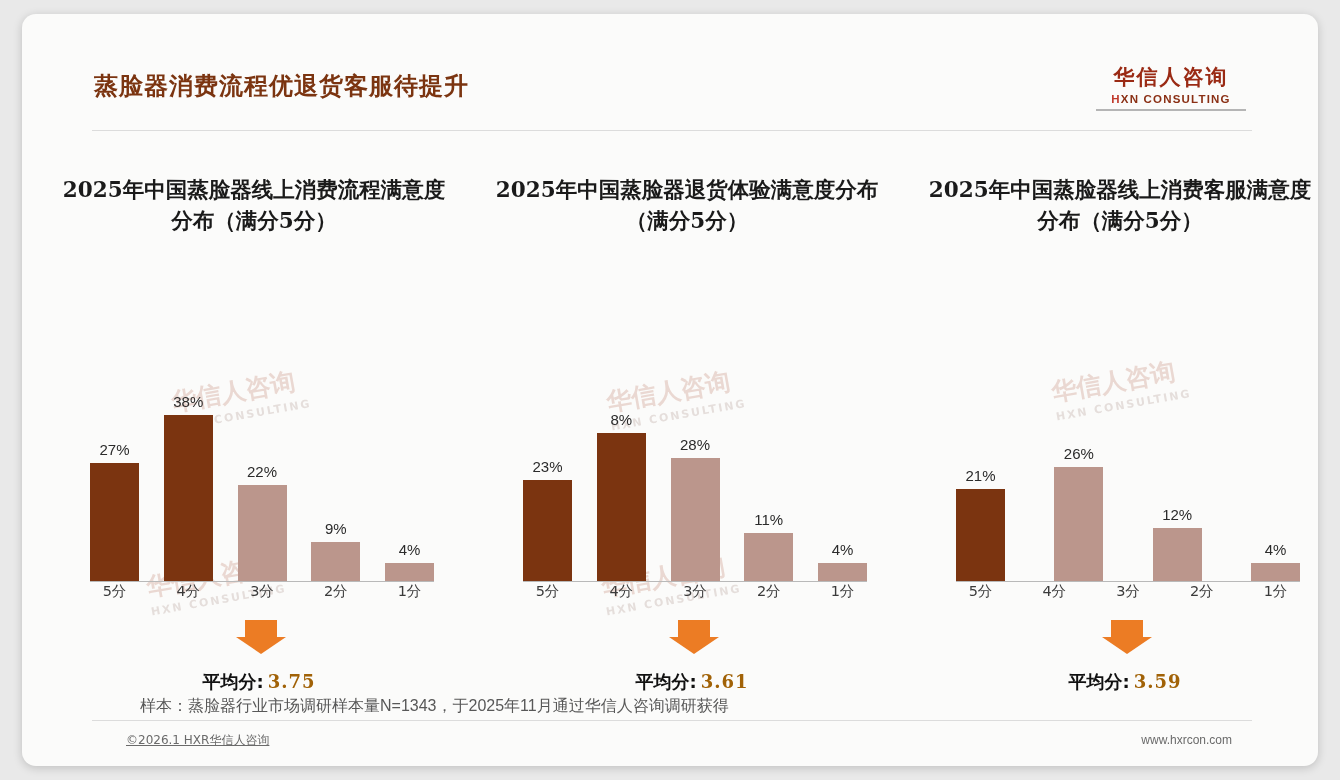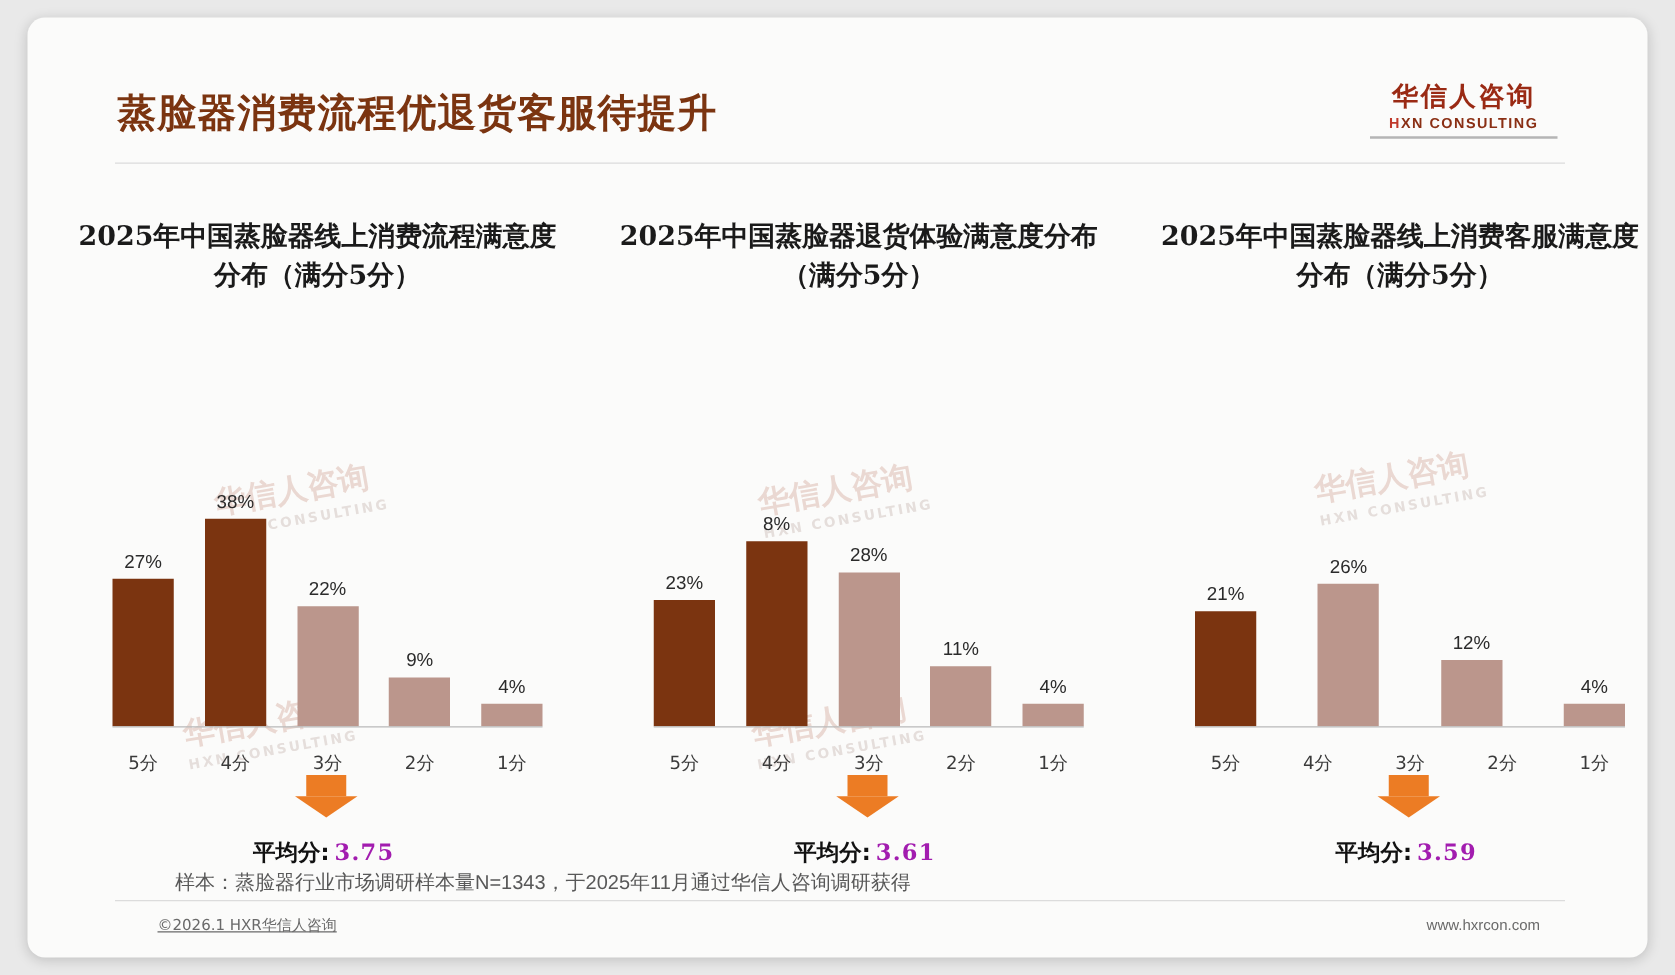--- a/index.html
+++ b/index.html
@@ -29,21 +29,21 @@
     position: absolute;
     left: 0; top: 0;
     width: 1296px;
     height: 114px;
   }
   .header-title {
     position: absolute;
     left: 72px;
     top: 56px;
     font-family: "DejaVu Sans", sans-serif;
-    font-size: 31px;
+    font-size: 24px;
     font-weight: bold;
     color: #7b3410;
     letter-spacing: 1px;
     white-space: nowrap;
   }
   .header-rule {
     position: absolute;
     left: 70px;
     top: 116px;
     width: 1160px;
@@ -165,21 +165,20 @@
     top: 300px;
     display: flex;
     justify-content: space-between;
   }
   .xlab {
     width: 49px;
     text-align: center;
     font-family: "DejaVu Sans", sans-serif;
     font-size: 14.5px;
     color: #3a3a3a;
-    margin-top: 19px;
   }
 
   .arrow-wrap {
     margin-top: 38px;
     display: flex;
     justify-content: center;
     padding-left: 14px;
   }
   .arrow {
     width: 60px;
@@ -207,21 +206,21 @@
   .avg {
     margin-top: 16px;
     text-align: center;
     padding-left: 10px;
     font-family: "DejaVu Sans", sans-serif;
     font-size: 18px;
     font-weight: bold;
     color: #111;
   }
   .avg .num {
-    color: #a21caf;
+    color: #a16207;
     font-family: "DejaVu Serif", serif;
     letter-spacing: 1px;
     margin-left: 4px;
   }
 
   
   .source {
     position: absolute;
     left: 118px;
     top: 682px;

